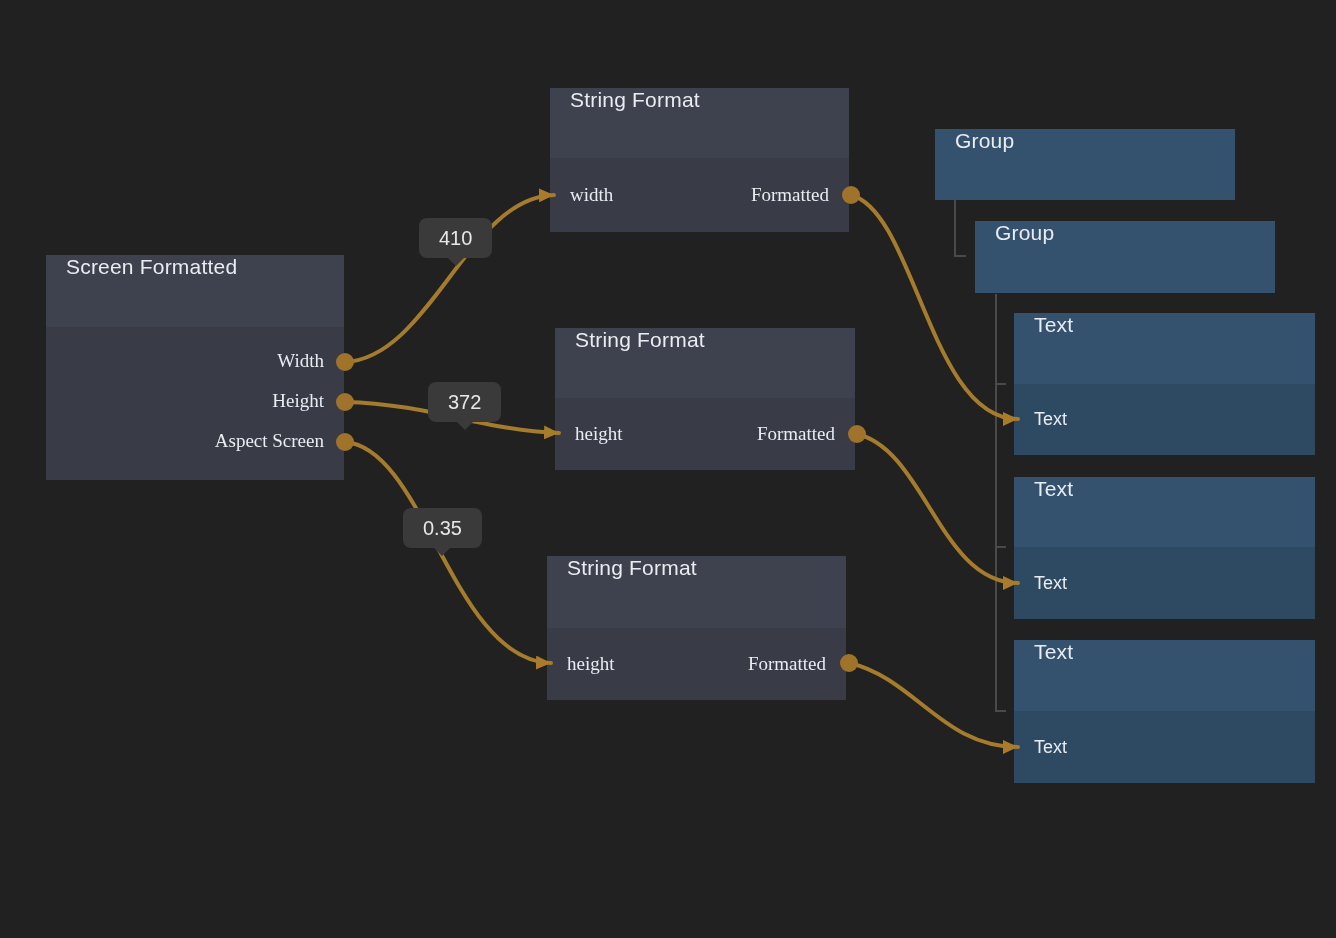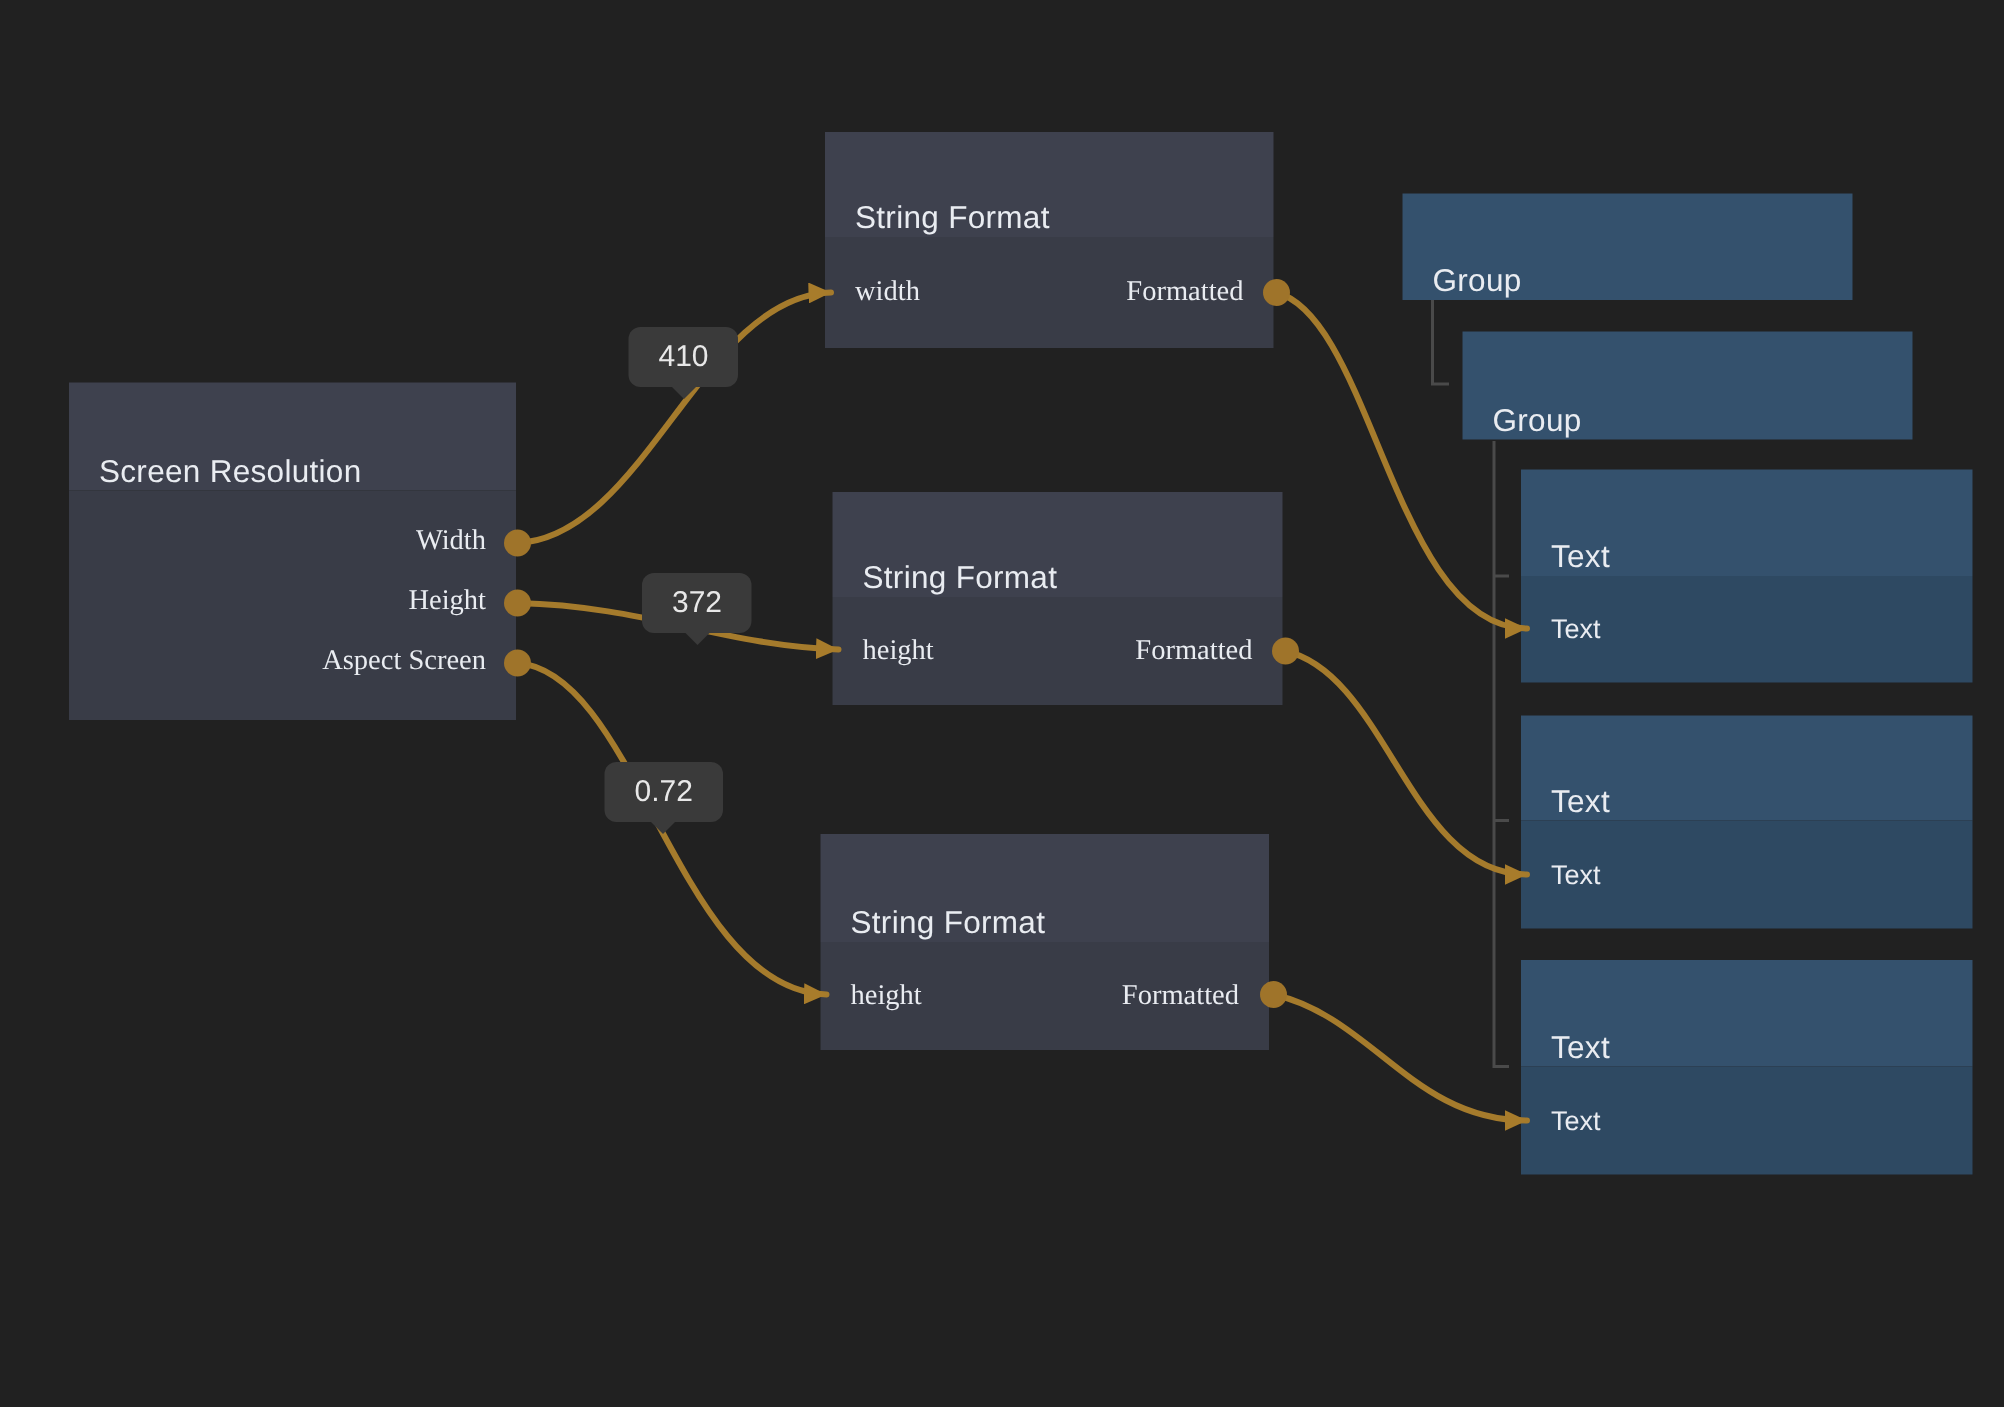--- a/index.html
+++ b/index.html
@@ -18,21 +18,21 @@
   html,body{background:var(--background);}
   body{font-family:"Liberation Sans", sans-serif;color:var(--text-color);}
   #canvas{position:relative;width:1336px;height:938px;background:var(--background);overflow:hidden;}
 
   .node{position:absolute;}
   .node.dark .node-header{background:var(--dark-node-header);}
   .node.dark .node-body{background:var(--dark-node-body);font-family:Liberation Serif, serif;}
   .node.blue .node-header{background:var(--blue-node-header);}
   .node.blue .node-body{background:var(--blue-node-body);}
 
-  .node-header{display:flex;align-items:flex-end;padding:0 20px;font-size:21px;letter-spacing:.2px;}
+  .node-header{display:flex;align-items:flex-start;padding:0 20px;font-size:21px;letter-spacing:.2px;}
   .node-body{width:100%;}
 
   
   .out-rows{padding-top:14px;}
   .out-row{height:40px;line-height:40px;text-align:right;padding-right:20px;font-size:19px;}
 
   
   .io-row{display:flex;align-items:center;justify-content:space-between;padding:0 20px;font-size:19px;height:100%;}
 
   
@@ -50,21 +50,21 @@
          border-left:8px solid transparent;border-right:8px solid transparent;
          border-top:8px solid var(--badge-background);}
 </style>
 </head>
 <body>
 
 <div id="canvas">
 
   <div class="node dark" style="left:46px;top:255px;width:298px;height:225px;">
     <div class="node-header" style="height:72px;">
-      <span>Screen Resolution</span>
+      <span>Screen Formatted</span>
     </div>
     <div class="node-body out-rows" style="height:153px;">
       <div class="out-row">Width</div>
       <div class="out-row">Height</div>
       <div class="out-row">Aspect Screen</div>
     </div>
   </div>
 
   <div class="node dark" style="left:550px;top:88px;width:299px;height:144px;">
     <div class="node-header" style="height:70px;">
@@ -174,16 +174,16 @@
     <circle class="port" cx="849" cy="663" r="9"></circle>
   </svg>
 
   <div class="badge" style="left:419px;top:202px;">
     <span>410</span>
   </div>
   <div class="badge" style="left:428px;top:366px;">
     <span>372</span>
   </div>
   <div class="badge" style="left:403px;top:492px;">
-    <span>0.72</span>
+    <span>0.35</span>
   </div>
 
 </div>
 
 </body></html>

